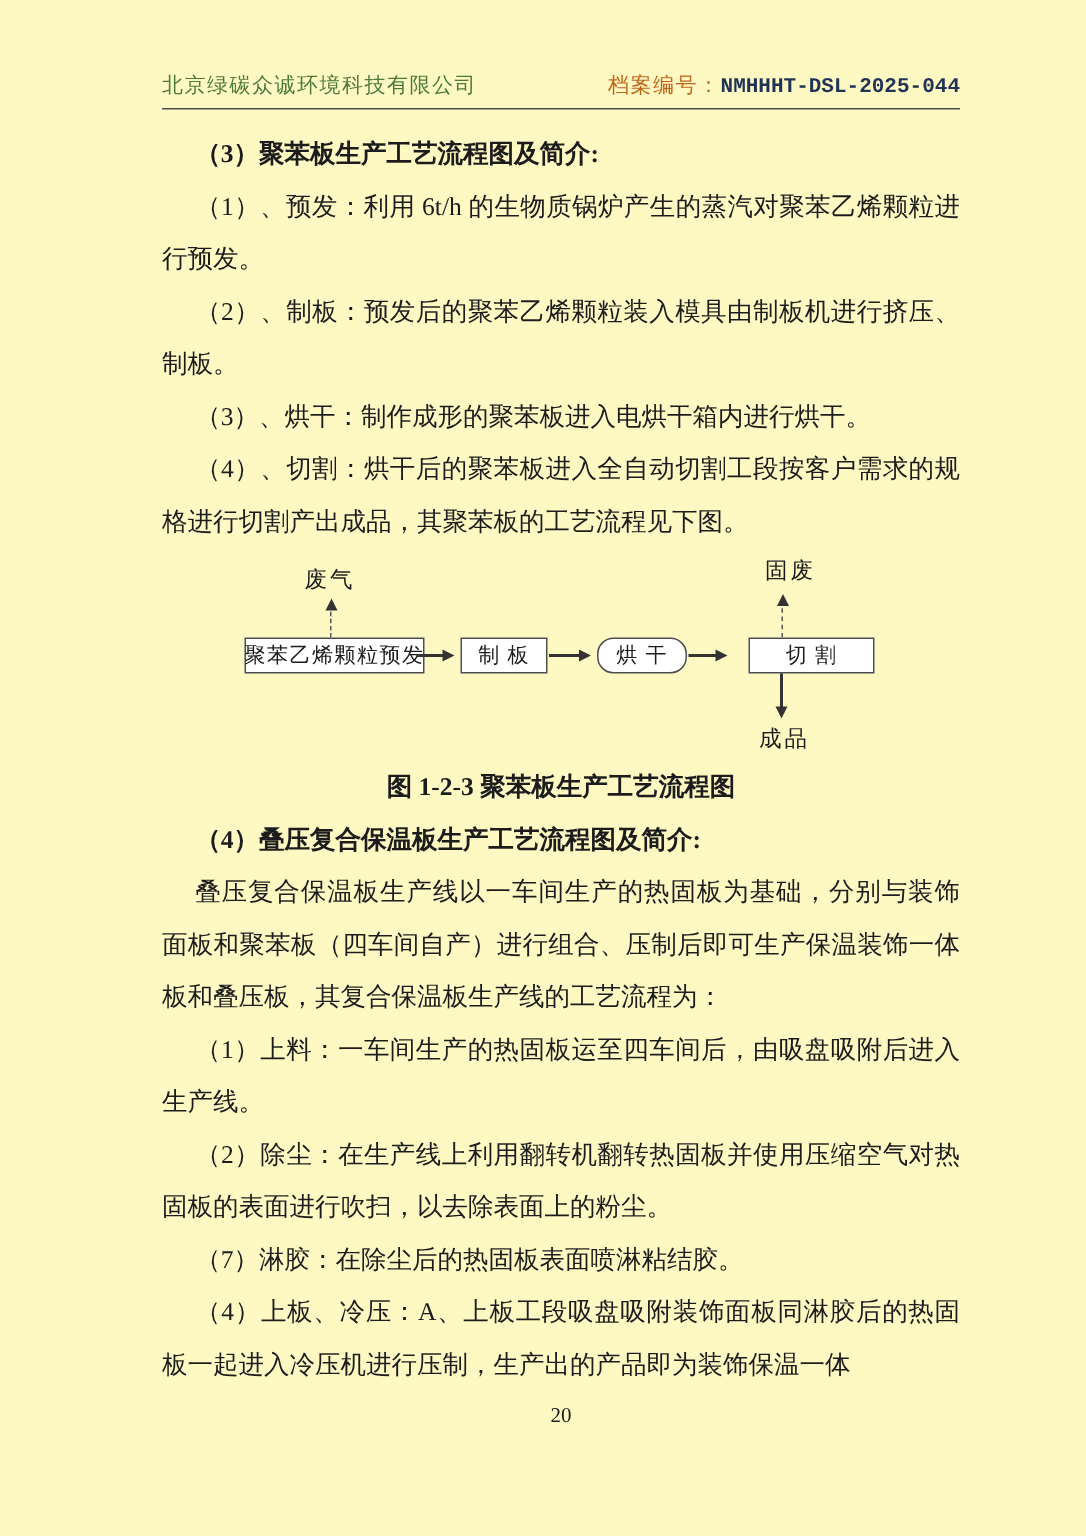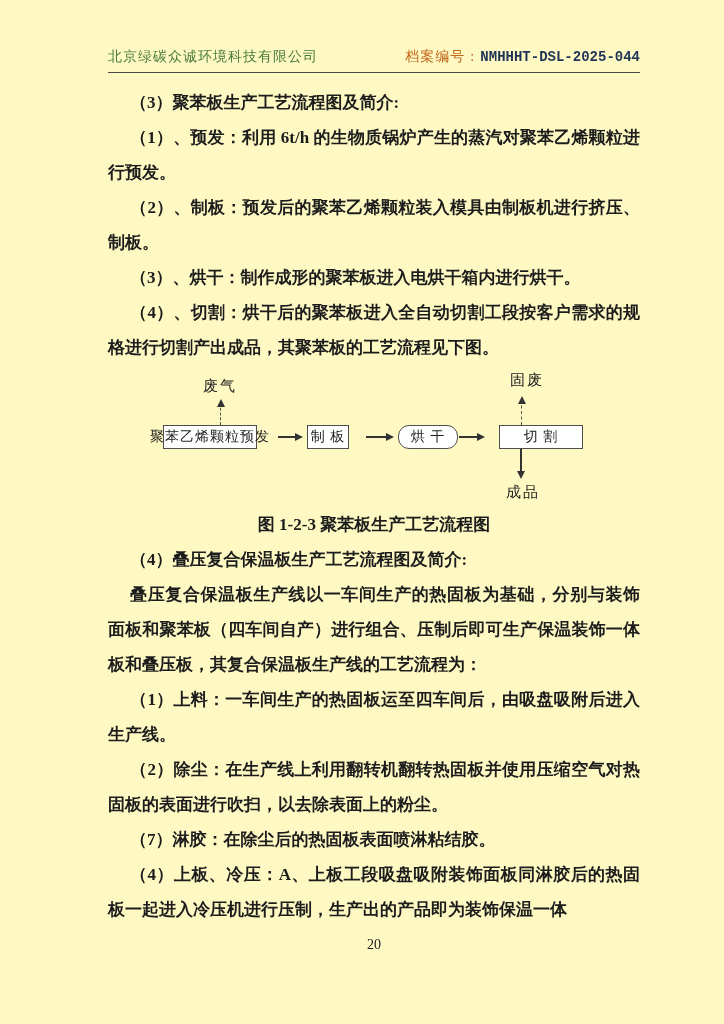--- a/index.html
+++ b/index.html
@@ -28,21 +28,21 @@
     display:flex;justify-content:space-between;align-items:flex-end;
     padding-top:48px;padding-bottom:6px;
     border-bottom:1px solid var(--line);
     font-size:14px;letter-spacing:1px;
   }
   .hdr .company{color:var(--company-color);}
   .hdr .file-label{color:var(--label-color);}
   .hdr .file-number{color:var(--number-color);font-family:Liberation Mono, monospace;font-weight:600;letter-spacing:0;}
   
   .doc{margin-top:12px;font-size:17px;line-height:35px;text-align:justify;}
-  .para{text-indent:1.3em;font-weight:bold;}
+  .para{text-indent:1.3em;}
   .heading{font-weight:bold;text-indent:1.3em;}
   .caption{font-weight:bold;text-align:center;text-indent:0;}
   
   .diagram{position:relative;height:140px;margin:2px 0 0 0;font-size:15px;line-height:normal;text-align:left;}
   .flabel{position:absolute;color:var(--ink);letter-spacing:2px;}
   .fbox{
     position:absolute;height:24px;border:1px solid #4d4d4d;
     display:flex;align-items:center;justify-content:center;
     font-size:14px;letter-spacing:1px;white-space:nowrap;background:#fff;
   }
@@ -75,23 +75,23 @@
     <p class="para">（3）、烘干：制作成形的聚苯板进入电烘干箱内进行烘干。</p>
     <p class="para">（4）、切割：烘干后的聚苯板进入全自动切割工段按客户需求的规格进行切割产出成品，其聚苯板的工艺流程见下图。</p>
 
     <div class="diagram">
       <span class="flabel" style="left:95px;top:10px;">废气</span>
       <div class="vdash" style="left:112px;top:36px;height:22px;"></div>
 
       <span class="flabel" style="left:402px;top:4px;">固废</span>
       <div class="vdash" style="left:413px;top:33px;height:25px;"></div>
 
-      <div class="fbox" style="left:55px;top:58px;width:94px;font-family:Liberation Mono, monospace;">聚苯乙烯颗粒预发</div>
+      <div class="fbox" style="left:55px;top:58px;width:120px;font-family:Liberation Mono, monospace;">聚苯乙烯颗粒预发</div>
       <div class="harrow" style="left:170px;top:69px;width:22px;"></div>
-      <div class="fbox" style="left:199px;top:58px;width:42px;">制 板</div>
+      <div class="fbox" style="left:199px;top:58px;width:58px;">制 板</div>
       <div class="harrow" style="left:258px;top:69px;width:25px;"></div>
       <div class="fbox" style="left:290px;top:58px;width:60px;border-radius:11px;">烘 干</div>
       <div class="harrow" style="left:351px;top:69px;width:23px;"></div>
       <div class="fbox" style="left:391px;top:58px;width:84px;">切 割</div>
 
       <div class="vsolid" style="left:412px;top:82px;height:26px;"></div>
       <span class="flabel" style="left:398px;top:116px;">成品</span>
     </div>
 
     <p class="caption">图 1-2-3 聚苯板生产工艺流程图</p>

